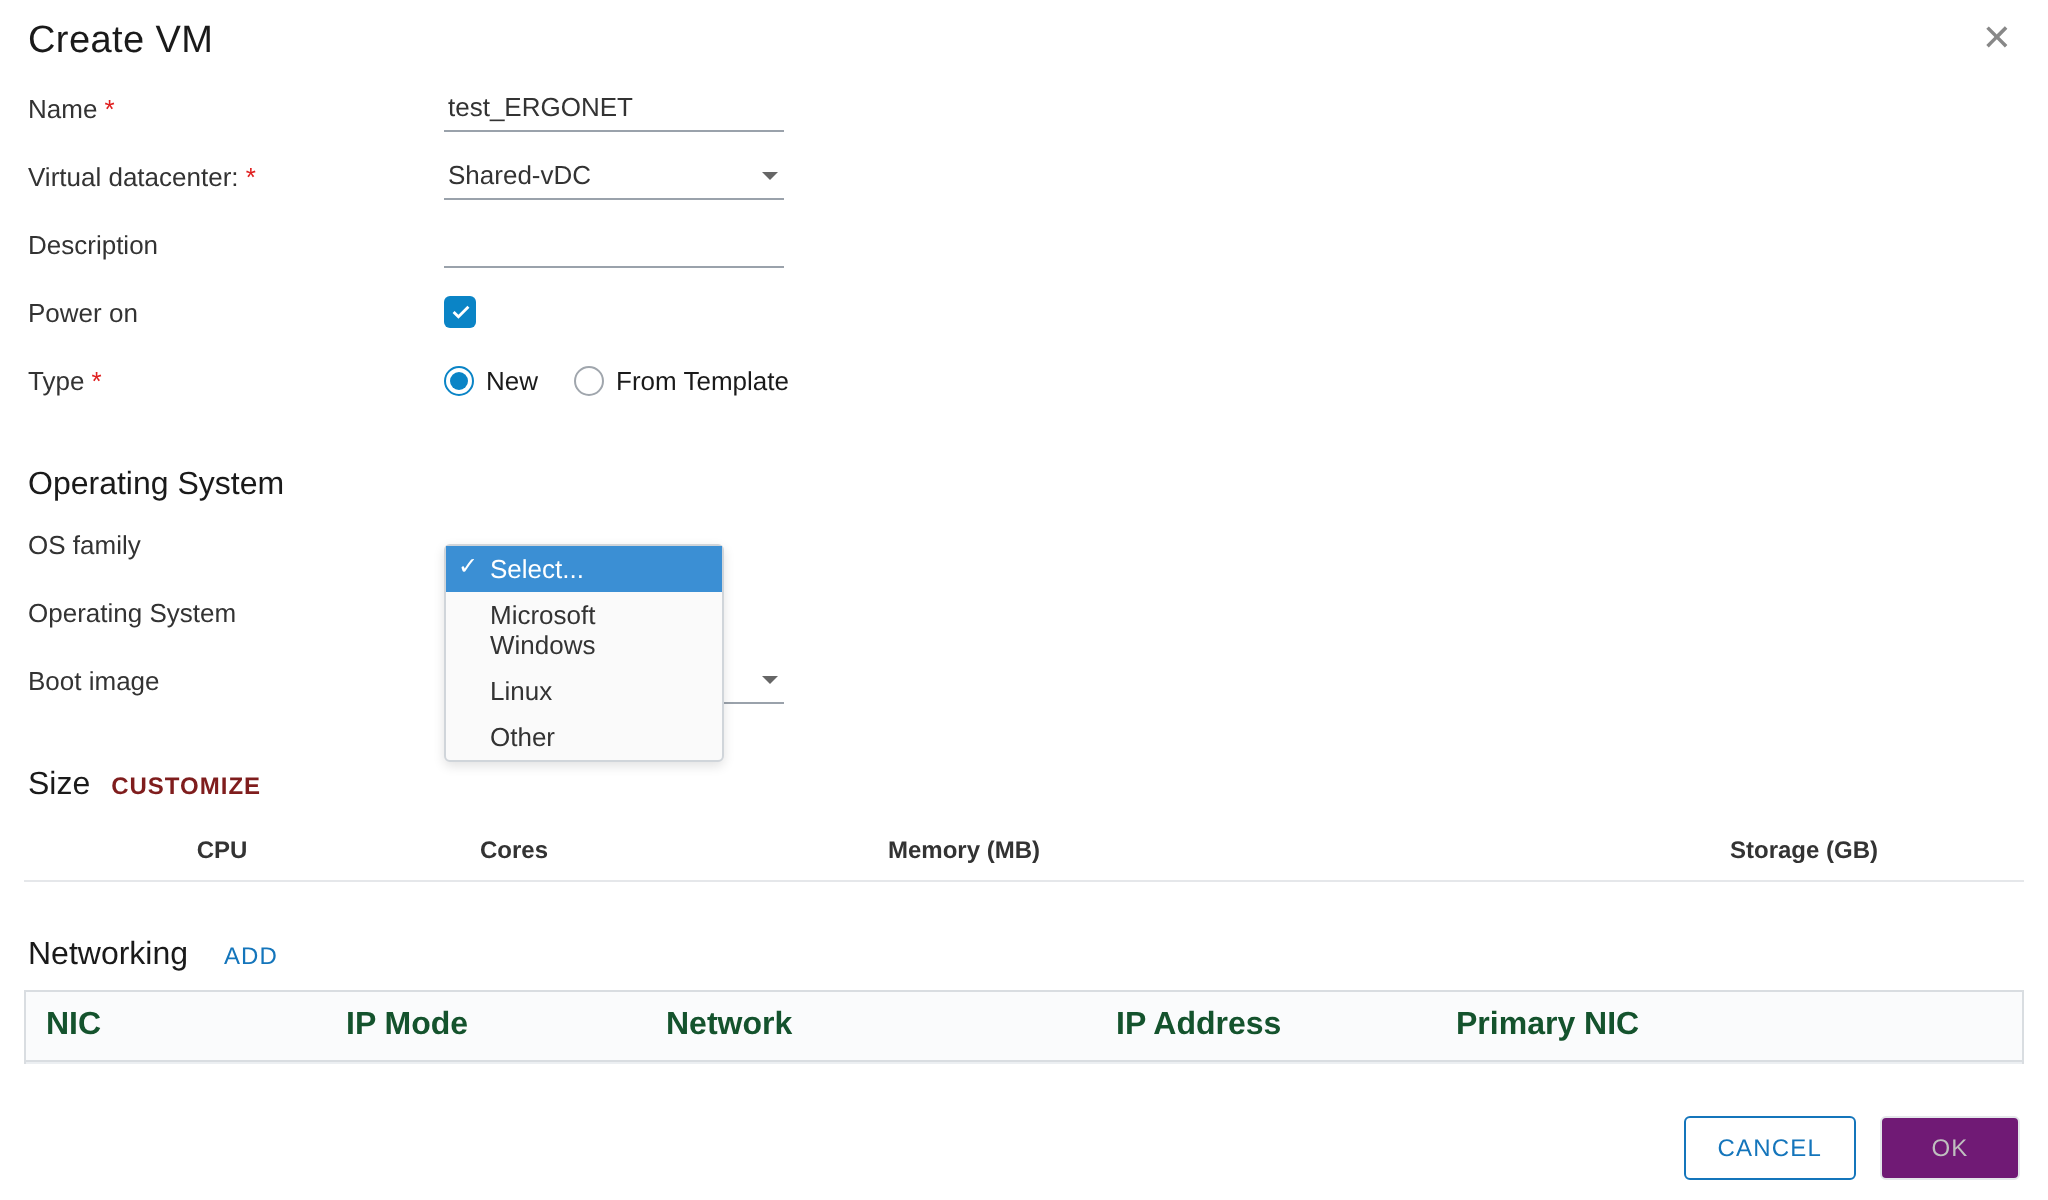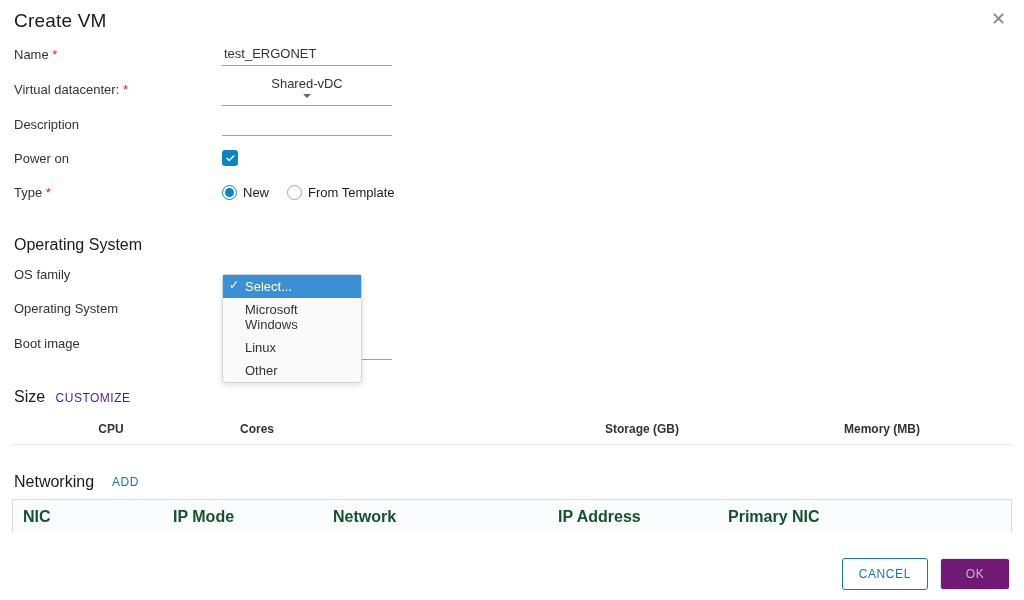--- a/index.html
+++ b/index.html
@@ -11,36 +11,36 @@
 
   .body-scroll { height: 500px; overflow: hidden; position: relative; }
 
   .form-row { display: flex; align-items: center; min-height: 32px; margin-bottom: 2px; }
   .form-label { width: 210px; padding-left: 2px; color: #333; }
   .req::after { content: "  *"; color: #e02020; }
   .field-wrap { position: relative; width: 170px; }
 
   .underline-input { width: 170px; border: none; border-bottom: 1px solid #9aa2ab; padding: 4px 2px; font-size: 13px; color: #333; background: transparent; outline: none; }
 
-  .select { position: relative; width: 170px; border-bottom: 1px solid #9aa2ab; padding: 4px 2px; font-size: 13px; color: #333; display: flex; justify-content: space-between; align-items: center; cursor: pointer; flex-direction: column; }
+  .select { position: relative; width: 170px; border-bottom: 1px solid #9aa2ab; padding: 4px 2px; font-size: 13px; color: #333; display: flex; justify-content: space-between; align-items: center; cursor: pointer; }
   .chevron-down-icon { width: 10px; height: 10px; display: inline-flex; align-items: center; justify-content: center; }
   .chevron-down-icon svg { width: 10px; height: 10px; fill: #666; }
 
   .radio-group { display: flex; align-items: center; gap: 18px; }
   .radio { display: inline-flex; align-items: center; gap: 6px; cursor: pointer; }
   .radio .dot { width: 15px; height: 15px; border-radius: 50%; border: 1px solid #a0a6ad; display: flex; align-items: center; justify-content: center; }
   .radio.selected .dot { border-color: #0a84c6; }
   .radio.selected .dot::after { content: ""; width: 9px; height: 9px; background: #0a84c6; border-radius: 50%; }
 
   .checkbox { width: 16px; height: 16px; border-radius: 3px; background: #0a84c6; display: flex; align-items: center; justify-content: center; cursor: pointer; }
   .checkbox svg { width: 11px; height: 11px; fill: #fff; }
 
   .section-title { font-size: 16px; margin-top: 28px; margin-bottom: 8px; padding-left: 2px; }
   .section-title.inline-add { display: flex; align-items: center; gap: 18px; }
-  .customize { font-size: 12px; color: #4c1d95; letter-spacing: .5px; margin-left: 6px; }
+  .customize { font-size: 12px; color: #7f1d1d; letter-spacing: .5px; margin-left: 6px; font-weight: bold; }
   .add-link { font-size: 12px; color: #1475bb; letter-spacing: .5px; cursor: pointer; }
 
   .row-tight { margin-top: -4px; }
 
   
   .dropdown-popup { position: absolute; top: 0; left: 0; width: 140px; background: #fafafa; border: 1px solid #d0d5da; border-radius: 3px; box-shadow: 0 2px 6px rgba(0,0,0,.12); z-index: 50; }
   .dropdown-item { padding: 4px 10px 4px 22px; font-size: 13px; color: #333; cursor: pointer; position: relative; }
   .dropdown-item.selected { background: #3b8fd4; color: #fff; }
   .dropdown-item.selected::before { content: "✓"; position: absolute; left: 6px; top: 3px; font-size: 12px; color: #fff; }
 
@@ -164,22 +164,22 @@
       </div>
     </div>
 
     <div class="section-title">
       <span>Size</span>
       <span class="customize">CUSTOMIZE</span>
     </div>
     <div class="size-header">
       <div class="size-col cpu">CPU</div>
       <div class="size-col cores">Cores</div>
+      <div class="size-col memory">Memory (MB)</div>
       <div class="size-col storage">Storage (GB)</div>
-      <div class="size-col memory">Memory (MB)</div>
     </div>
 
     <div class="section-title inline-add">
       <span>Networking</span>
       <span class="add-link">ADD</span>
     </div>
 
     <div class="net-table">
       <div class="net-head">
         <div class="net-cell c-nic">NIC</div>

